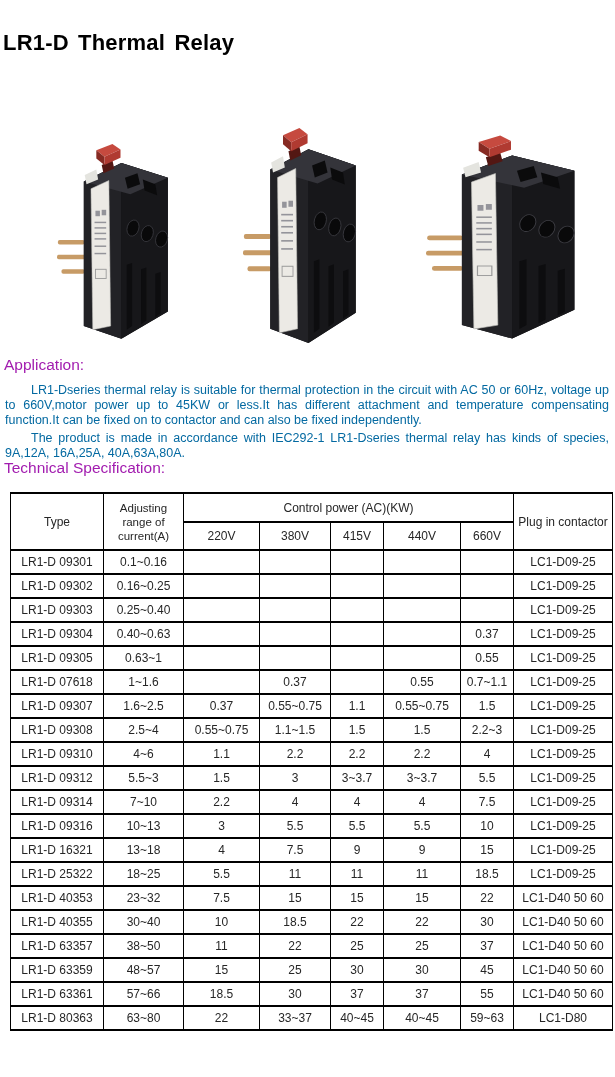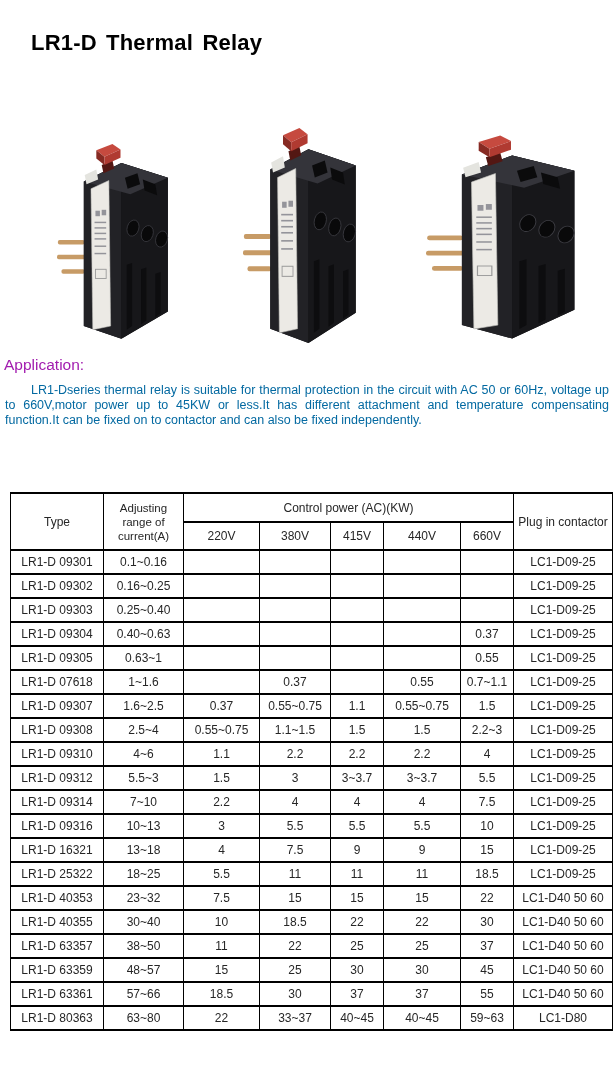--- a/index.html
+++ b/index.html
@@ -16,21 +16,21 @@
     position:relative;
     width:615px;height:1077px;
     background:#fff;
     font-family:"Liberation Sans", sans-serif;
     color:#1f1f1f;
     overflow:hidden;
   }
   .doc-title{
     position:absolute;left:3px;top:30px;
     font-size:22px;font-weight:bold;color:#000;
-    word-spacing:3px;letter-spacing:.2px;margin-left:28px;
+    word-spacing:3px;letter-spacing:.2px;
   }
   .photo{position:absolute;}
   .section-heading{
     position:absolute;left:4px;
     font-size:15.5px;font-weight:normal;color:#a21caf;
   }
   .heading-application{top:356px;}
   .heading-spec{top:459px;}
   .app-text{
     position:absolute;left:5px;top:383px;width:604px;
@@ -123,22 +123,24 @@
     <use href="#relay" xlink:href="#relay"></use>
   </svg>
   <svg class="photo" style="left:426px;top:123px" width="158" height="225" viewBox="0 0 132 236" preserveAspectRatio="none">
     <use href="#relay" xlink:href="#relay"></use>
   </svg>
 
   <div class="section-heading heading-application">Application:</div>
 
   <div class="app-text">
     <p>LR1-Dseries thermal relay is suitable for thermal protection in the circuit with AC 50 or 60Hz, voltage up to 660V,motor power up to 45KW or less.It has different attachment and temperature compensating function.It can be fixed on to contactor and can also be fixed independently.</p>
+    <p>The product is made in accordance with IEC292-1 LR1-Dseries thermal relay has kinds of species, 9A,12A, 16A,25A, 40A,63A,80A.</p>
   </div>
 
+  <div class="section-heading heading-spec">Technical Specification:</div>
 
   <table class="spec">
     <colgroup>
       <col style="width:93px">
         <col style="width:80px">
         <col style="width:76px">
         <col style="width:71px">
       <col style="width:53px">
         <col style="width:77px">
         <col style="width:53px">

